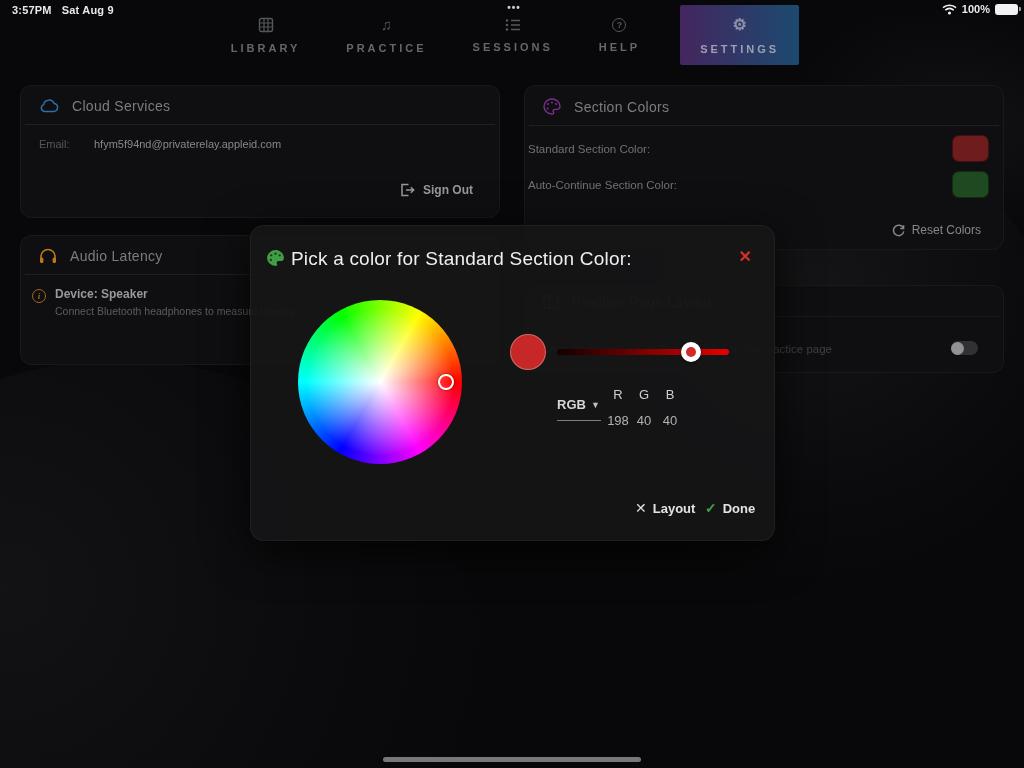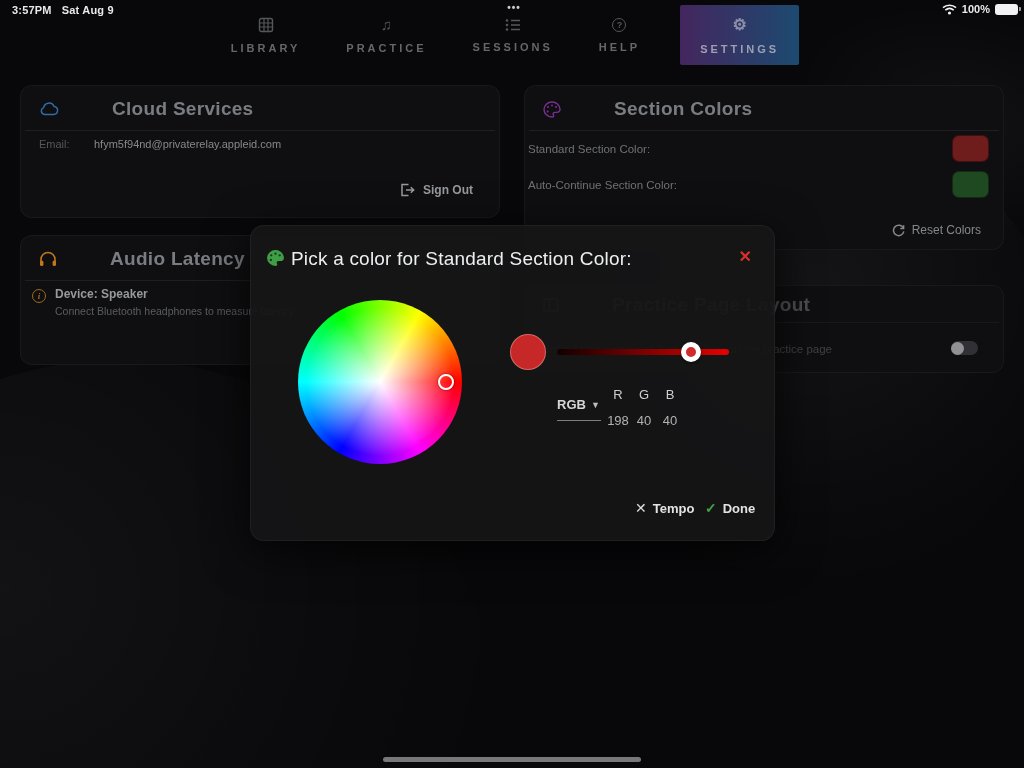--- a/index.html
+++ b/index.html
@@ -37,21 +37,21 @@
   .nav-item.active { background:linear-gradient(90deg,#44265e,#1c4a70); border-radius:2px;
     padding:10px 20px; color:#9da0b0; }
   .nav-item.active .nicon { color:#8c8fa6; }
   .help-circ { display:inline-flex; width:14px; height:14px; border:1.2px solid #55575b; border-radius:50%;
     align-items:center; justify-content:center; font-size:9px; letter-spacing:0; font-weight:bold;}
 
   
   .panel { position:absolute; background:#0f0f11; border:1px solid rgba(255,255,255,0.045);
     border-radius:12px; }
   .panel-head { display:flex; align-items:center; gap:13px; padding:12px 18px 10px 18px; }
-  .panel-title { font-size:19px; font-weight:700; color:#797d82; letter-spacing:.3px;margin-left:40px; }
+  .panel-title { font-size:14px; font-weight:400; color:#797d82; letter-spacing:.3px; }
   .divider { height:1px; background:rgba(255,255,255,0.07); margin:0 4px; }
   .dim .panel-title { color:#4b4e52; }
   .dim .divider { background:rgba(255,255,255,0.045); }
 
   .email-row { position:absolute; left:18px; top:52px; font-size:11px; color:#54575b; }
   .email-val { position:absolute; left:73px; top:52px; font-size:11px; color:#85888d; }
   .signout { position:absolute; right:26px; bottom:20px; display:flex; align-items:center; gap:8px;
     color:#97999e; font-size:12px; font-weight:bold; cursor:pointer; }
 
   .sc-row-label { position:absolute; left:3px; font-size:11.5px; color:#6e7176; }
@@ -290,21 +290,21 @@
 
     <div class="chan-h cx1">R</div>
     <div class="chan-h cx2">G</div>
     <div class="chan-h cx3">B</div>
     <div class="chan-v cx1">198</div>
     <div class="chan-v cx2">40</div>
     <div class="chan-v cx3">40</div>
 
     <div class="dlg-cancel">
       <span class="x-ico">✕</span>
-      <span>Tempo</span>
+      <span>Layout</span>
     </div>
     <div class="dlg-done">
       <span class="check-ico">✓</span>
       <span>Done</span>
     </div>
   </div>
 
   <div class="home-indicator"></div>
 </div>
 

